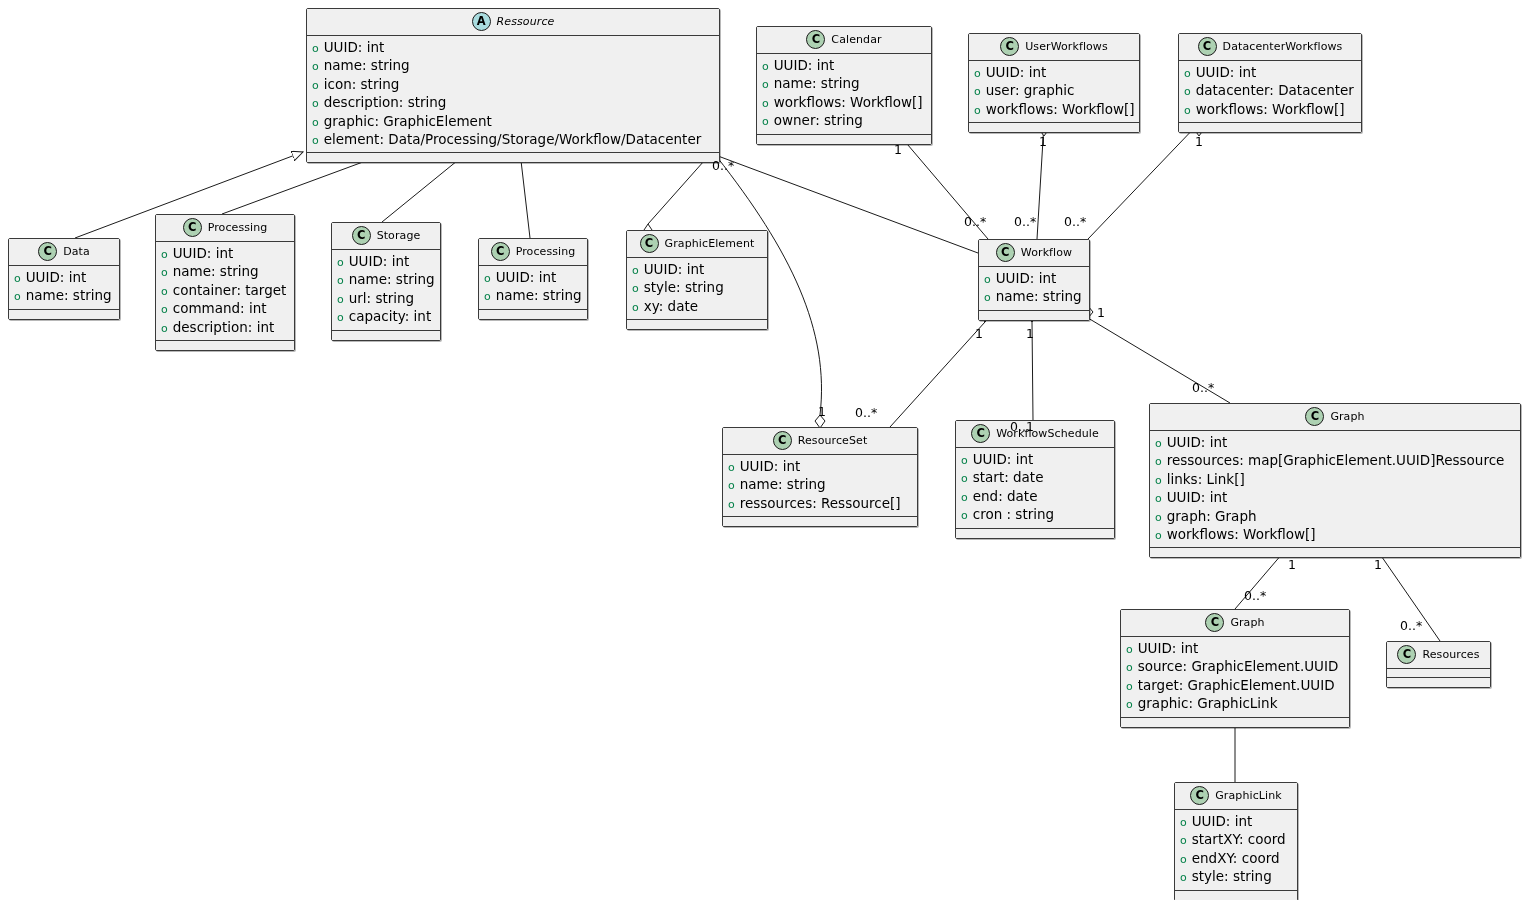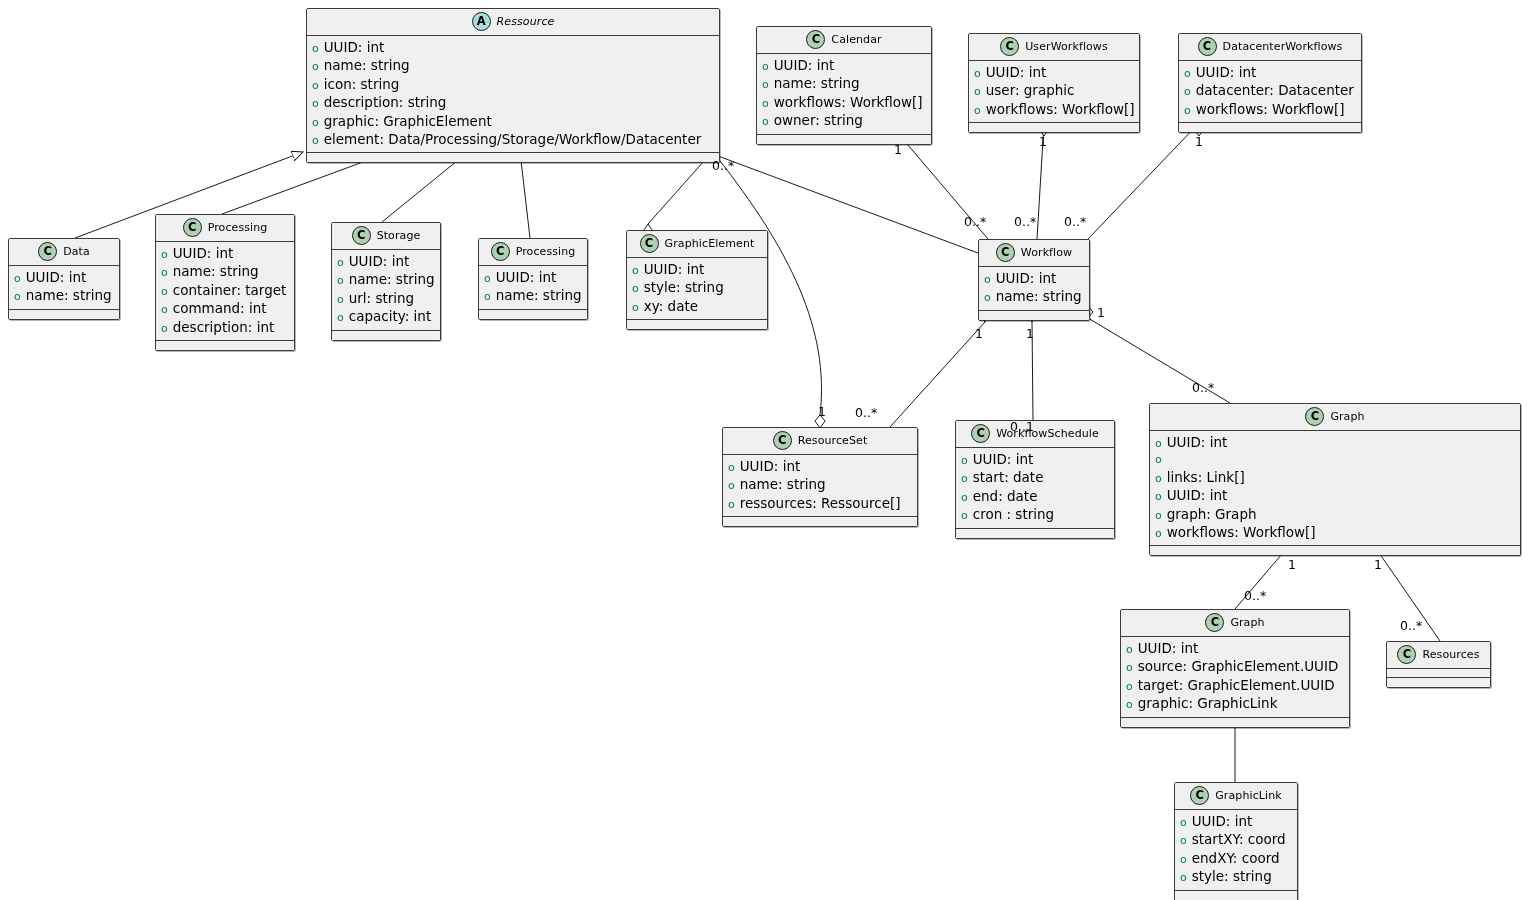--- a/index.html
+++ b/index.html
@@ -437,20 +437,21 @@
           <span class="stereo c">C</span>
           <span class="uml-title">Graph</span>
         </div>
         <div class="uml-attrs">
           <div class="attr">
             <span class="vis">o</span>
             <span>UUID: int</span>
           </div>
           <div class="attr">
             <span class="vis">o</span>
+            <span>ressources: map[GraphicElement.UUID]Ressource</span>
           </div>
           <div class="attr">
             <span class="vis">o</span>
             <span>links: Link[]</span>
           </div>
           <div class="attr">
             <span class="vis">o</span>
             <span>UUID: int</span>
           </div>
           <div class="attr">

